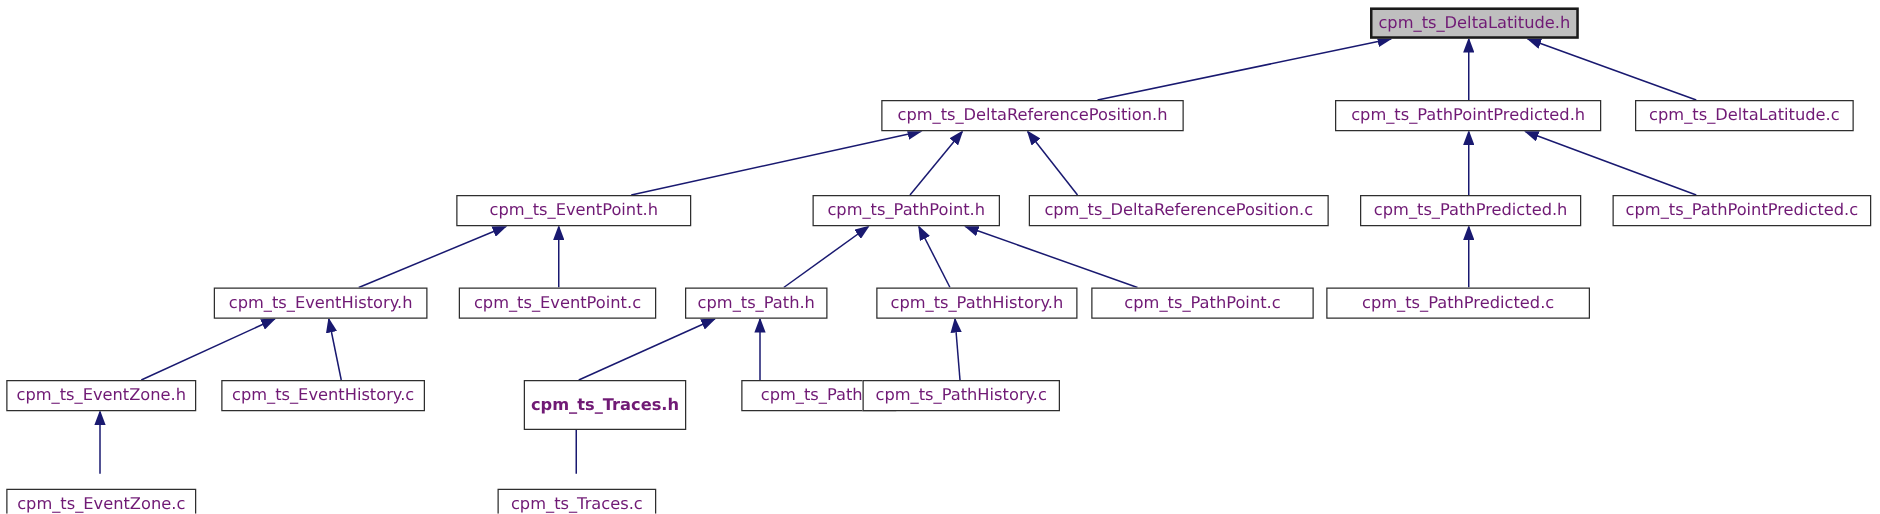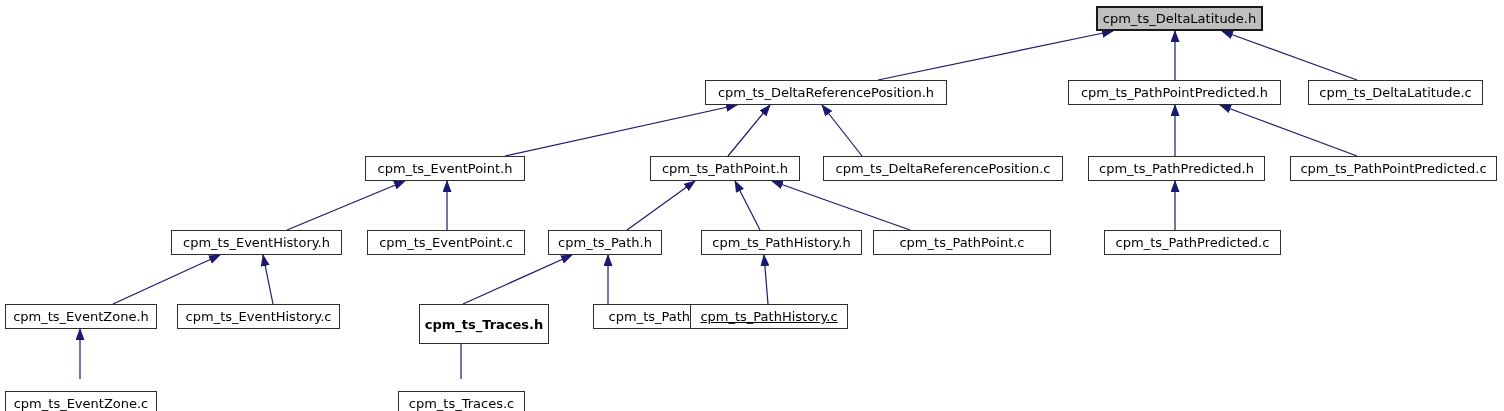--- a/index.html
+++ b/index.html
@@ -25,21 +25,21 @@
   }
   .node {
     position: absolute;
     box-sizing: border-box;
     background: #ffffff;
     border: 1px solid #2e2e2e;
     display: flex;
     align-items: center;
     justify-content: center;
     font-size: 13px;
-    color: #000000;
+    color: #701a75;
     white-space: nowrap;
     cursor: pointer;
   }
   .node.highlighted {
     background: #bfbfbf;
     border: 2px solid #1a1a1a;
   }
 </style>
 </head>
 <body>
@@ -73,32 +73,32 @@
         <line x1="768" y1="304" x2="764" y2="255" stroke="#191970" stroke-width="1.2" marker-end="url(#arrowhead)"></line>
         <line x1="80" y1="379" x2="80" y2="329" stroke="#191970" stroke-width="1.2" marker-end="url(#arrowhead)"></line>
         <line x1="461" y1="379" x2="461" y2="329" stroke="#191970" stroke-width="1.2" marker-end="url(#arrowhead)"></line>
       </g>
   </svg>
   <div id="node-layer">
       <div class="node highlighted" style="left: 1096px; top: 6px; width: 167px; height: 25px;">cpm_ts_DeltaLatitude.h</div>
       <div class="node" style="left: 705px; top: 80px; width: 242px; height: 25px;">cpm_ts_DeltaReferencePosition.h</div>
       <div class="node" style="left: 1068px; top: 80px; width: 213px; height: 25px;">cpm_ts_PathPointPredicted.h</div>
       <div class="node" style="left: 1308px; top: 80px; width: 175px; height: 25px;">cpm_ts_DeltaLatitude.c</div>
-      <div class="node" style="left: 365px; top: 156px; width: 160px; height: 25px;">cpm_ts_EventPoint.h</div>
+      <div class="node" style="left: 365px; top: 156px; width: 188px; height: 25px;">cpm_ts_EventPoint.h</div>
       <div class="node" style="left: 650px; top: 156px; width: 150px; height: 25px;">cpm_ts_PathPoint.h</div>
       <div class="node" style="left: 823px; top: 156px; width: 240px; height: 25px;">cpm_ts_DeltaReferencePosition.c</div>
       <div class="node" style="left: 1088px; top: 156px; width: 177px; height: 25px;">cpm_ts_PathPredicted.h</div>
       <div class="node" style="left: 1290px; top: 156px; width: 207px; height: 25px;">cpm_ts_PathPointPredicted.c</div>
       <div class="node" style="left: 171px; top: 230px; width: 171px; height: 25px;">cpm_ts_EventHistory.h</div>
       <div class="node" style="left: 367px; top: 230px; width: 158px; height: 25px;">cpm_ts_EventPoint.c</div>
       <div class="node" style="left: 548px; top: 230px; width: 114px; height: 25px;">cpm_ts_Path.h</div>
       <div class="node" style="left: 687px; top: 230px; width: 161px; height: 25px; margin-left: 14px;">cpm_ts_PathHistory.h</div>
       <div class="node" style="left: 873px; top: 230px; width: 178px; height: 25px;">cpm_ts_PathPoint.c</div>
-      <div class="node" style="left: 1104px; top: 230px; width: 177px; height: 25px;">cpm_ts_PathPredicted.c</div>
+      <div class="node" style="left: 1061px; top: 230px; width: 211px; height: 25px;">cpm_ts_PathPredicted.c</div>
       <div class="node" style="left: 5px; top: 304px; width: 152px; height: 25px;">cpm_ts_EventZone.h</div>
       <div class="node" style="left: 177px; top: 304px; width: 163px; height: 25px;">cpm_ts_EventHistory.c</div>
       <div class="node" style="left: 419px; top: 304px; width: 130px; height: 40px; font-weight: bold;">cpm_ts_Traces.h</div>
       <div class="node" style="left: 548px; top: 304px; width: 124px; height: 25px; margin-left: 45px;">cpm_ts_Path.c</div>
-      <div class="node" style="left: 690px; top: 304px; width: 158px; height: 25px; text-decoration: underline;">cpm_ts_PathHistory.c</div>
+      <div class="node" style="left: 690px; top: 304px; width: 158px; height: 25px;">cpm_ts_PathHistory.c</div>
       <div class="node" style="left: 5px; top: 391px; width: 152px; height: 25px;">cpm_ts_EventZone.c</div>
       <div class="node" style="left: 398px; top: 379px; width: 127px; height: 25px; margin-top: 12px;">cpm_ts_Traces.c</div>
     </div>
 </div>
 
 </body></html>

